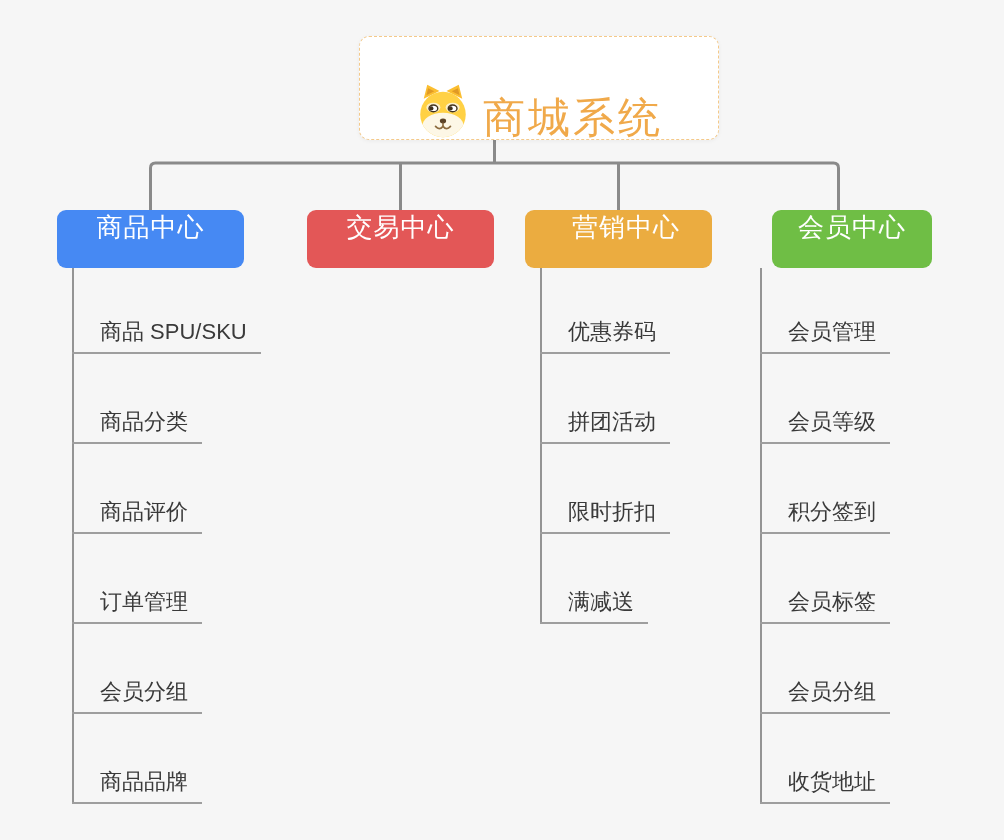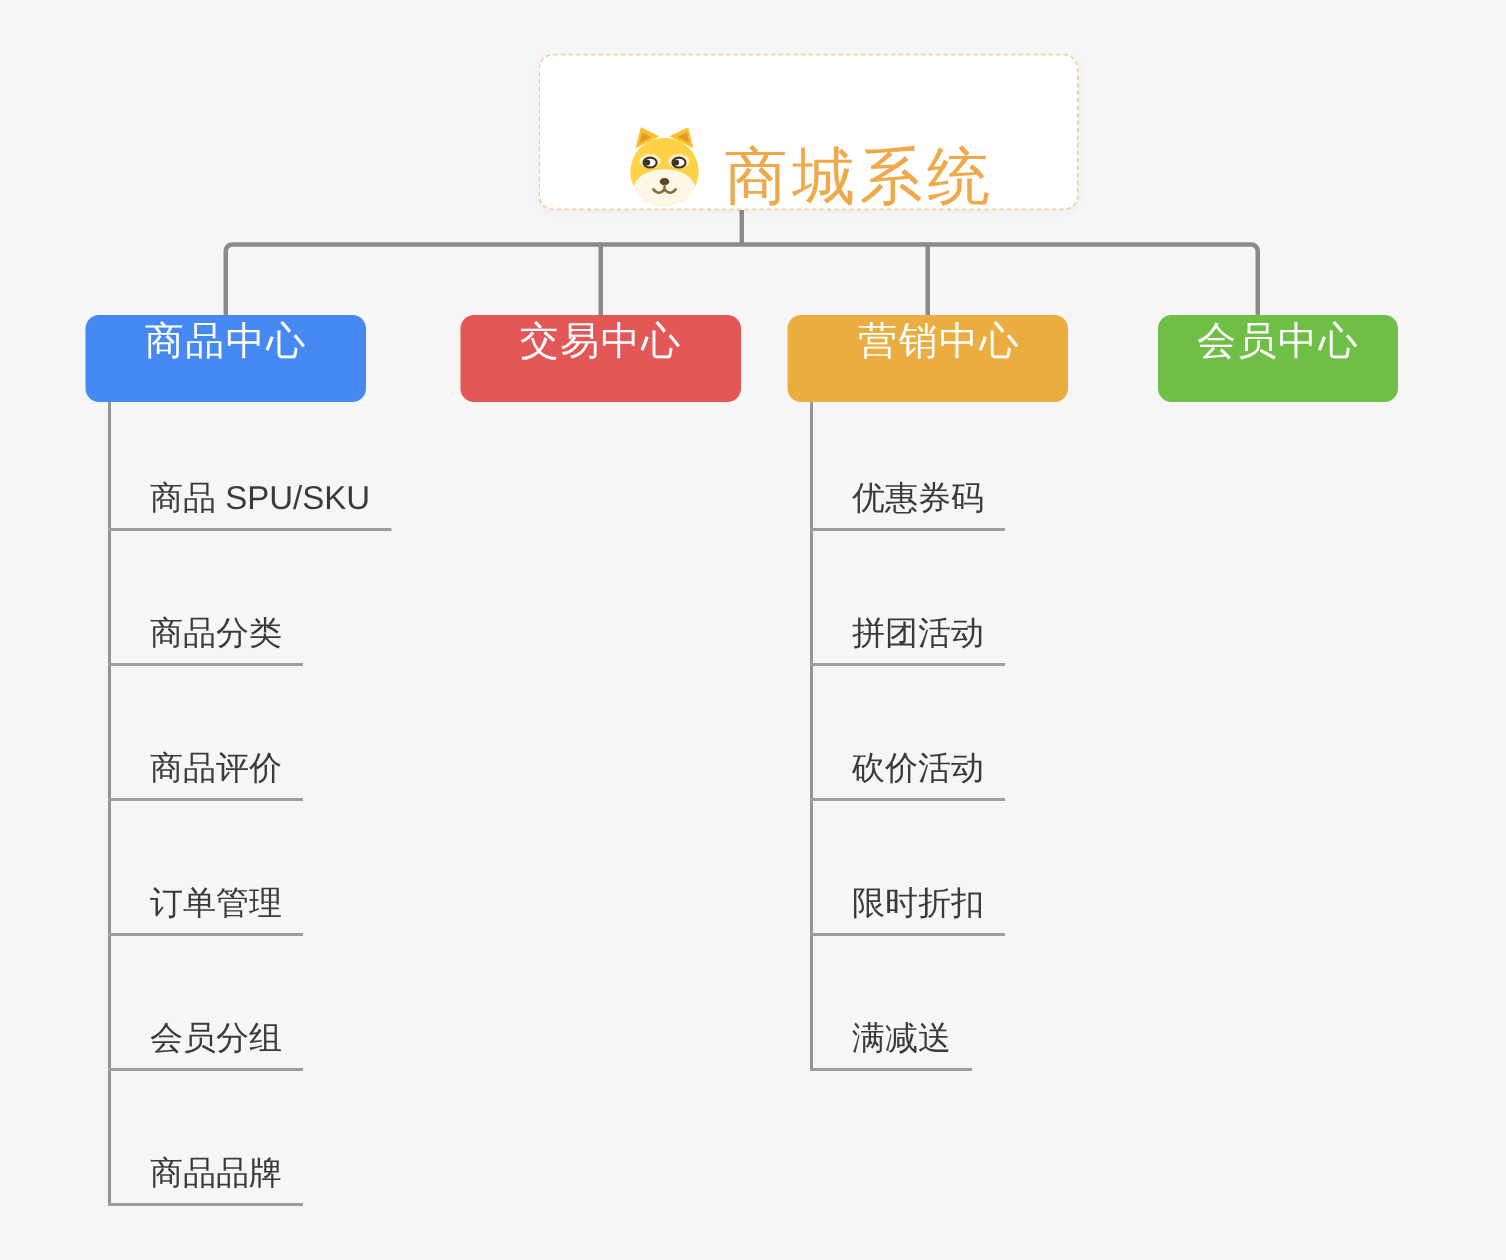--- a/index.html
+++ b/index.html
@@ -125,30 +125,48 @@
     </div>
     <div class="children">
       <div class="trunk"></div>
       <div class="item first">
           <span>优惠券码</span>
         </div>
       <div class="item">
           <span>拼团活动</span>
         </div>
       <div class="item">
-          <span>砍价活动</span>
-        </div>
-      <div class="item">
           <span>限时折扣</span>
         </div>
       <div class="item">
           <span>满减送</span>
         </div>
     </div>
   </div>
 
   <div class="branch" style="left:745px">
     <div class="branch-header" style="background: rgb(111, 190, 69); margin-left: 27px;">
       <span>会员中心</span>
     </div>
+    <div class="children">
+      <div class="trunk"></div>
+      <div class="item first">
+          <span>会员管理</span>
+        </div>
+      <div class="item">
+          <span>会员等级</span>
+        </div>
+      <div class="item">
+          <span>积分签到</span>
+        </div>
+      <div class="item">
+          <span>会员标签</span>
+        </div>
+      <div class="item">
+          <span>会员分组</span>
+        </div>
+      <div class="item">
+          <span>收货地址</span>
+        </div>
+    </div>
   </div>
 
 </div>
 
 </body></html>

